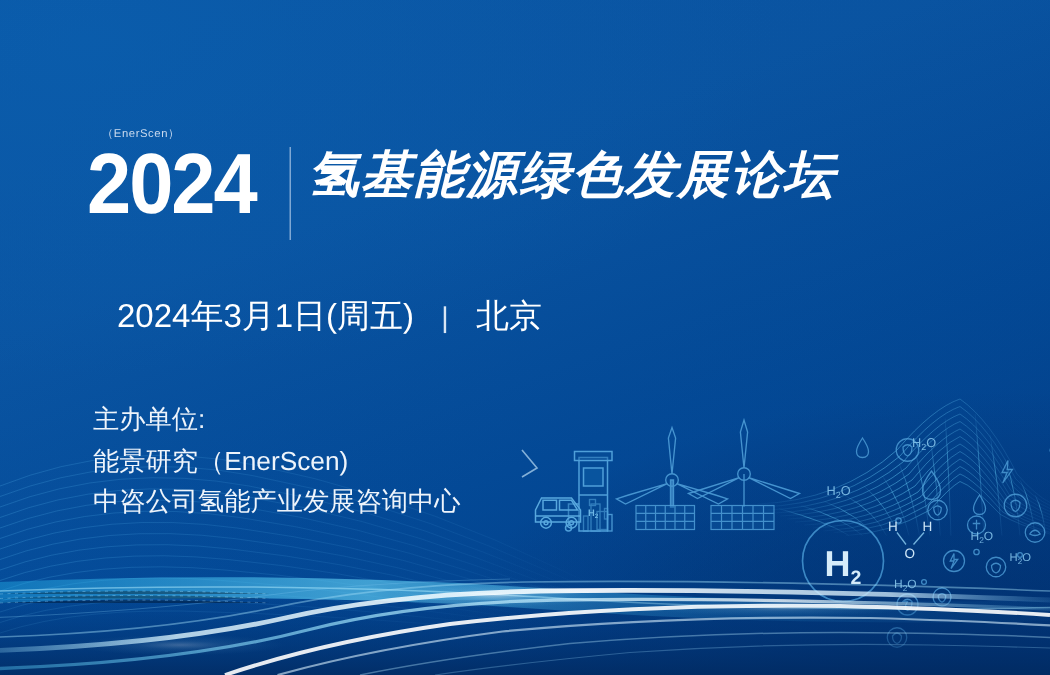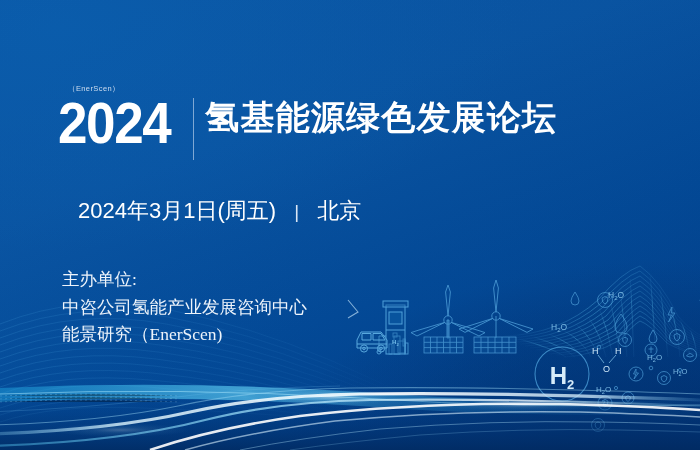--- a/index.html
+++ b/index.html
@@ -36,21 +36,21 @@
     font-size:57px; line-height:54px; font-weight:bold; color:#ffffff;
     letter-spacing:-1.5px; transform:scaleX(.93); transform-origin:left top;
     font-family:"Liberation Sans","DejaVu Sans",sans-serif;
   }
 
   .vdiv{
     width:1.5px; align-self:stretch; background:#7fa8d4;
     margin:2px 11px 0 14px; height:62px;
   }
 
-  .titlestack{ display:flex; flex-direction:row; padding-top:1px; }
+  .titlestack{ display:flex; flex-direction:row; padding-top:1px;font-style:italic; }
 
   .cn-title{
     font-size:34px; line-height:40px; font-weight:bold; color:#ffffff;
     letter-spacing:1.2px; white-space:nowrap;
   }
 
   .en-title{
     font-size:14.2px; line-height:18px; font-weight:bold; color:#ffffff;
     letter-spacing:1.55px; white-space:nowrap; margin-top:1px;
   }
@@ -58,21 +58,21 @@
   .dateline{
     position:absolute; left:78px; top:196px;
     font-size:22px; line-height:30px; color:#ffffff; white-space:nowrap;
   }
   .dateline .sep{ color:#d9e6f5; padding:0 12px; font-size:19px; }
 
   .hostblock{
     position:absolute; left:62px; top:266px;
     font-size:17.5px; line-height:27.5px; color:#eef4fb; white-space:nowrap;
   }
-  .hostblock div{ white-space:nowrap;font-family:Liberation Serif, serif; }
+  .hostblock div{ white-space:nowrap; }
 </style>
 </head>
 <body>
 
 <div id="poster">
 
   <div class="art">
     <svg viewBox="0 0 700 450" xmlns="http://www.w3.org/2000/svg">
       <defs>
         <linearGradient id="skyTint" x1="0" y1="0" x2="1" y2="1">
@@ -345,18 +345,18 @@
     </div>
 
     <div class="dateline">
       <span>2024年3月1日(周五)</span>
       <span class="sep">|</span>
       <span>北京</span>
     </div>
 
     <div class="hostblock">
       <div>主办单位:</div>
+      <div>能景研究（EnerScen)</div>
       <div>中咨公司氢能产业发展咨询中心</div>
-      <div>能景研究（EnerScen)</div>
     </div>
 
   </div>
 </div>
 
 </body></html>

